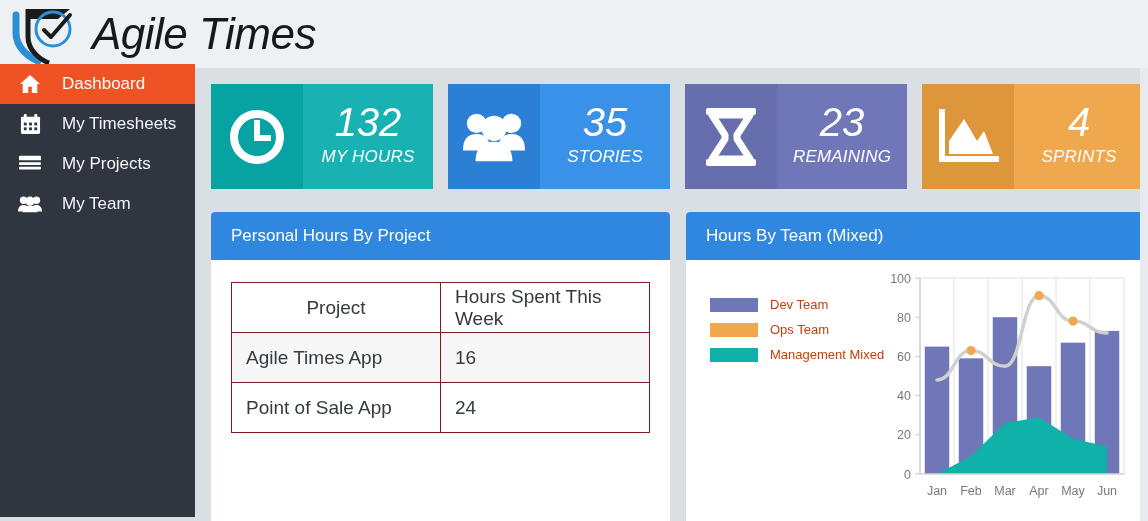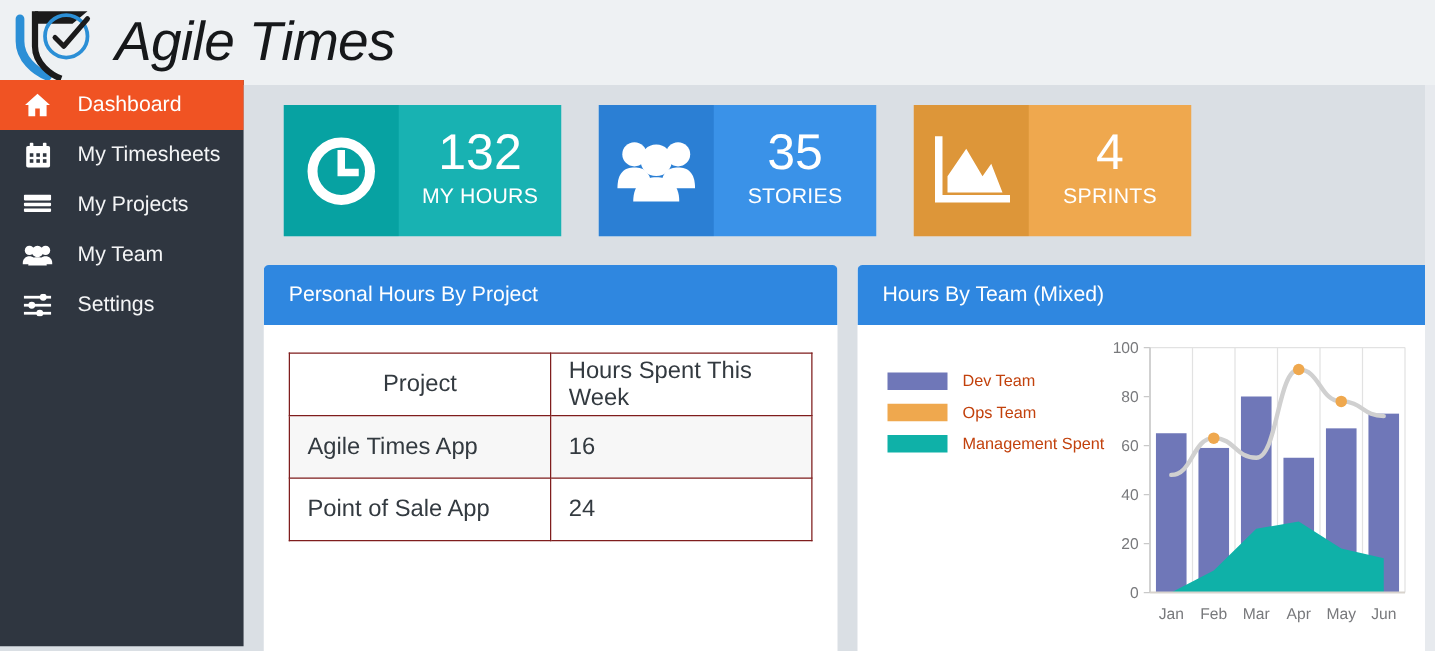--- a/index.html
+++ b/index.html
@@ -62,22 +62,22 @@
 
   
   #content {
     position: absolute; top: 68px; left: 195px;
     width: 953px; height: 453px;
     background: #dadfe4;
   }
 
   
   #cards {
-    position: absolute; top: 16px; left: 32px;
-    display: flex; gap: 30px;
+    position: absolute; top: 16px; left: 16px;
+    display: flex; gap: 15px; font-style: italic;
   }
   .card {
     width: 222px; height: 105px;
     display: flex; align-items: stretch;
     overflow: hidden;
   }
   .card-icon {
     width: 92px; flex: none;
     display: flex; align-items: center; justify-content: center;
     color: #ffffff;
@@ -219,33 +219,20 @@
             <path d="M0 17 C0 12 3 10 6 10 C9 10 12 12 12 17 Z"></path>
           <circle cx="20" cy="5" r="4"></circle>
             <path d="M14 17 C14 12 17 10 20 10 C23 10 26 12 26 17 Z"></path>
           <circle cx="13" cy="6" r="5"></circle>
             <path d="M5 18 C5 12 9 11 13 11 C17 11 21 12 21 18 Z"></path>
         </svg>
       </span>
       <span class="nav-label">My Team</span>
     </div>
 
-    <div class="nav-item">
-      <span class="nav-icon">
-        <svg width="22" height="18" viewBox="0 0 24 18" fill="currentColor">
-          <rect x="0" y="1" width="24" height="2.4"></rect>
-            <circle cx="17" cy="2.2" r="3"></circle>
-          <rect x="0" y="8" width="24" height="2.4"></rect>
-            <circle cx="7" cy="9.2" r="3"></circle>
-          <rect x="0" y="15" width="24" height="2.4"></rect>
-            <circle cx="14" cy="16.2" r="3"></circle>
-        </svg>
-      </span>
-      <span class="nav-label">Settings</span>
-    </div>
   </div>
 
   <div id="content">
 
     <div id="cards">
 
       <div class="card" style="background:#18b2b2">
         <div class="card-icon" style="background:#07a2a2">
           <svg width="58" height="58" viewBox="0 0 58 58" fill="none">
             <circle cx="29" cy="29" r="23" stroke="#ffffff" stroke-width="8"></circle>
@@ -268,20 +255,33 @@
             <circle cx="33" cy="17" r="13"></circle>
               <path d="M14 51 C14 36 23 31 33 31 C43 31 52 36 52 51 Z"></path>
           </svg>
         </div>
         <div class="card-body">
           <div class="card-value">35</div>
           <div class="card-label">STORIES</div>
         </div>
       </div>
 
+      <div class="card" style="background:#6f77b8">
+        <div class="card-icon" style="background:#666ead">
+          <svg width="62" height="62" viewBox="0 0 62 62" fill="#ffffff">
+            <rect x="6" y="2" width="50" height="7" rx="2"></rect>
+            <rect x="6" y="53" width="50" height="7" rx="2"></rect>
+            <path d="M12 9 L50 9 L37 29 L37 33 L50 53 L12 53 L25 33 L25 29 Z" fill="none" stroke="#ffffff" stroke-width="7" stroke-linejoin="round"></path>
+          </svg>
+        </div>
+        <div class="card-body">
+          <div class="card-value">23</div>
+          <div class="card-label">REMAINING</div>
+        </div>
+      </div>
 
       <div class="card" style="background:#efa84e">
         <div class="card-icon" style="background:#dd9639">
           <svg width="62" height="56" viewBox="0 0 62 56" fill="none">
             <path d="M5 2 L5 50 L60 50" stroke="#ffffff" stroke-width="6" stroke-linecap="square"></path>
             <path d="M12 45 L12 32 L27 10 L40 32 L47 22 L56 45 Z" fill="#ffffff"></path>
           </svg>
         </div>
         <div class="card-body">
           <div class="card-value">4</div>
@@ -324,21 +324,21 @@
             <div class="legend-row">
               <span class="legend-swatch" style="background:#6f77b8"></span>
               <span class="legend-text">Dev Team</span>
             </div>
             <div class="legend-row">
               <span class="legend-swatch" style="background:#efa84e"></span>
               <span class="legend-text">Ops Team</span>
             </div>
             <div class="legend-row">
               <span class="legend-swatch" style="background:#0fb1a8"></span>
-              <span class="legend-text">Management Spent</span>
+              <span class="legend-text">Management Mixed</span>
             </div>
           </div>
 
           <svg id="chart-svg" width="250" height="240">
               <line x1="38" y1="10" x2="38" y2="206" stroke="#e2e2e2" stroke-width="1"></line>
               <line x1="72" y1="10" x2="72" y2="206" stroke="#e2e2e2" stroke-width="1"></line>
               <line x1="106" y1="10" x2="106" y2="206" stroke="#e2e2e2" stroke-width="1"></line>
               <line x1="140" y1="10" x2="140" y2="206" stroke="#e2e2e2" stroke-width="1"></line>
               <line x1="174" y1="10" x2="174" y2="206" stroke="#e2e2e2" stroke-width="1"></line>
               <line x1="208" y1="10" x2="208" y2="206" stroke="#e2e2e2" stroke-width="1"></line>

